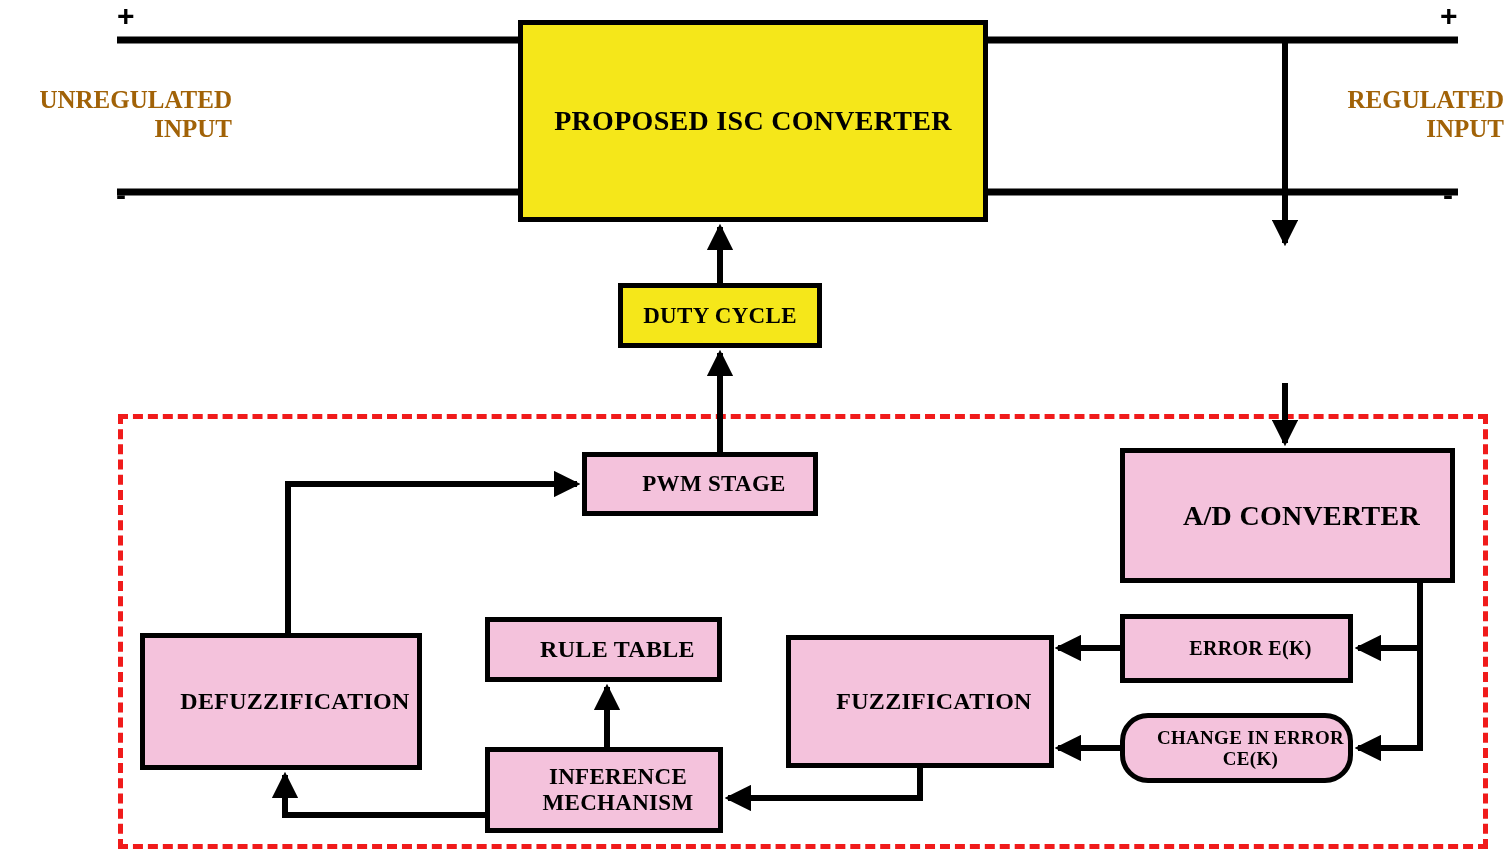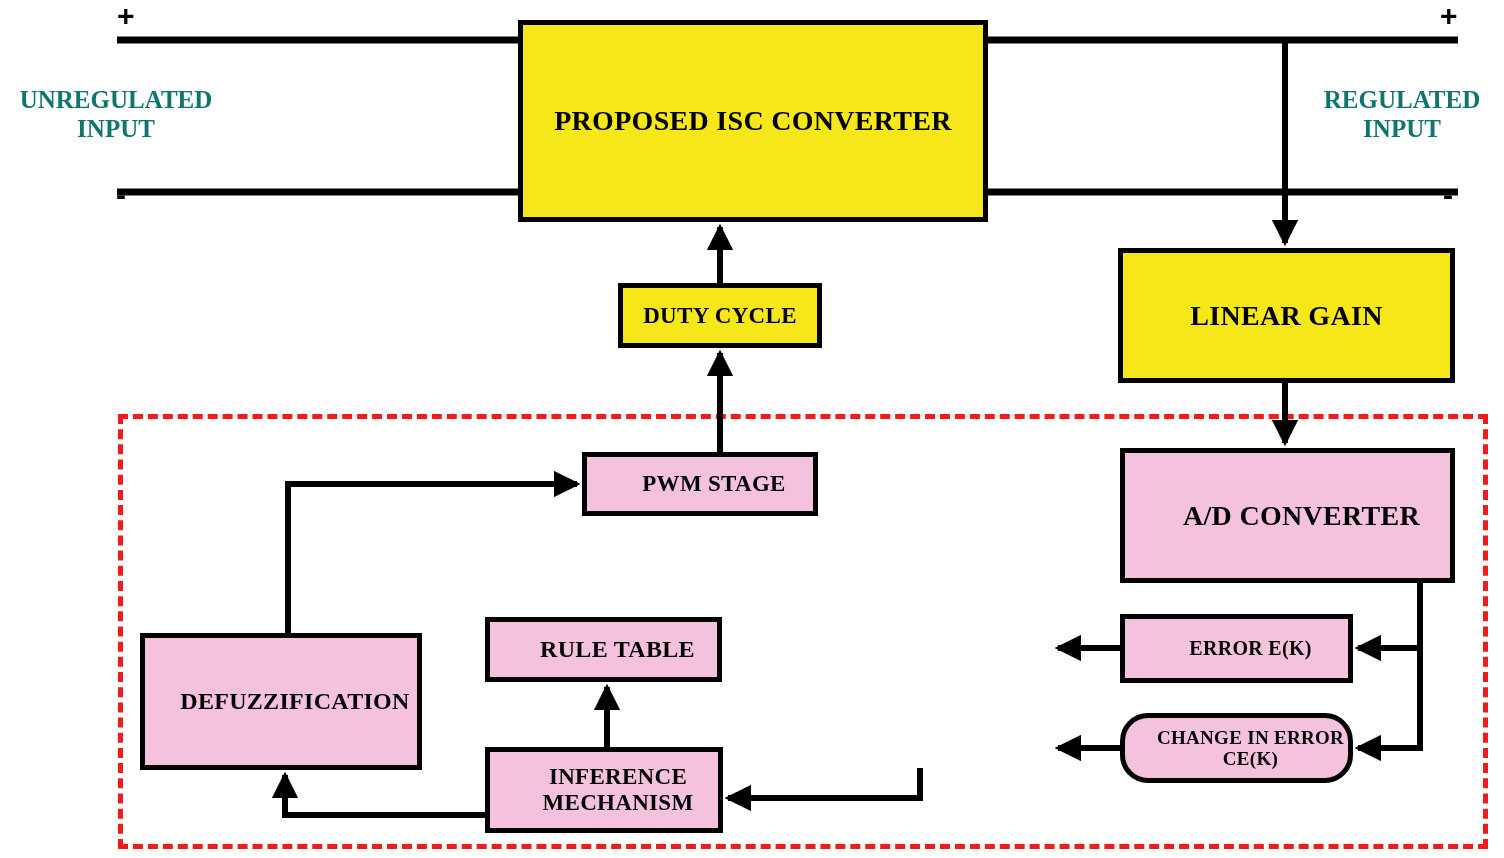--- a/index.html
+++ b/index.html
@@ -35,22 +35,22 @@
     color: #000000;
     line-height: 1.12;
     letter-spacing: 0.3px;
   }
   .node span { display: block; width: 100%; }
   .yellow { background: #F5E71A; }
   .pink   { background: #F4C2DC; padding-left: 28px; }
   .freetext {
     position: absolute;
     font-weight: bold;
-    color: #0f766e;
-    text-align: center;
+    color: #a16207;
+    text-align: right;
     line-height: 1.15;
     white-space: pre-line;
   }
   .sign {
     position: absolute;
     font-weight: bold;
     color: #000000;
     font-family: "Liberation Sans", "DejaVu Sans", sans-serif;
     line-height: 1;
   }
@@ -116,37 +116,37 @@
 
   <div class="node yellow" style="left:518px; top:20px; width:470px; height:202px; font-size:28px;">
     <span>PROPOSED ISC
 CONVERTER</span>
   </div>
 
   <div class="node yellow" style="left:618px; top:283px; width:204px; height:65px; font-size:23px;">
     <span>DUTY CYCLE</span>
   </div>
 
-  <div class="node yellow" style="left:1118px; top:248px; width:337px; height:135px; font-size:28px;">
-    <span>LINEAR GAIN</span>
-  </div>
 
   <div class="node pink" style="left:1120px; top:448px; width:335px; height:135px; font-size:28px;">
     <span>A/D CONVERTER</span>
   </div>
 
   <div class="node pink" style="left:1120px; top:614px; width:233px; height:69px; font-size:20px;">
     <span>ERROR E(K)</span>
   </div>
 
   <div class="node pink" style="left:1120px; top:713px; width:233px; height:70px; font-size:19px;border-radius:28px;">
     <span>CHANGE IN
 ERROR CE(K)</span>
   </div>
 
+  <div class="node pink" style="left:786px; top:635px; width:268px; height:133px; font-size:24px;">
+    <span>FUZZIFICATION</span>
+  </div>
 
   <div class="node pink" style="left:485px; top:617px; width:237px; height:65px; font-size:24px;">
     <span>RULE TABLE</span>
   </div>
 
   <div class="node pink" style="left:485px; top:747px; width:238px; height:86px; font-size:23px;">
     <span>INFERENCE
 MECHANISM</span>
   </div>
 

